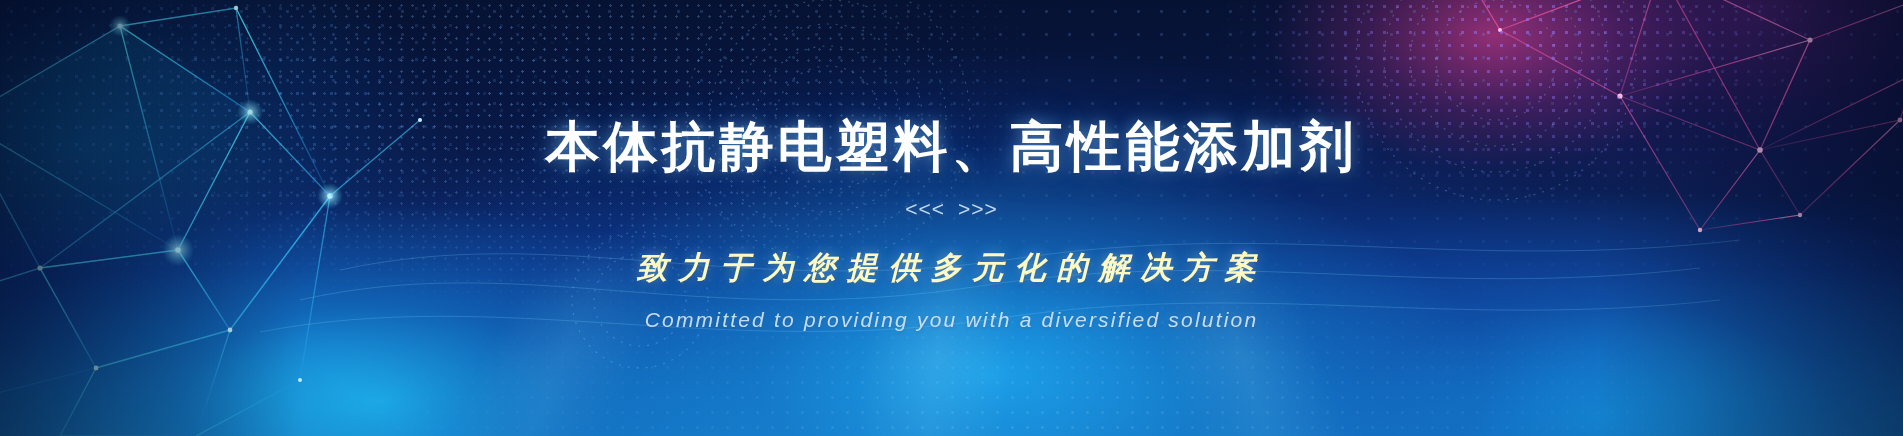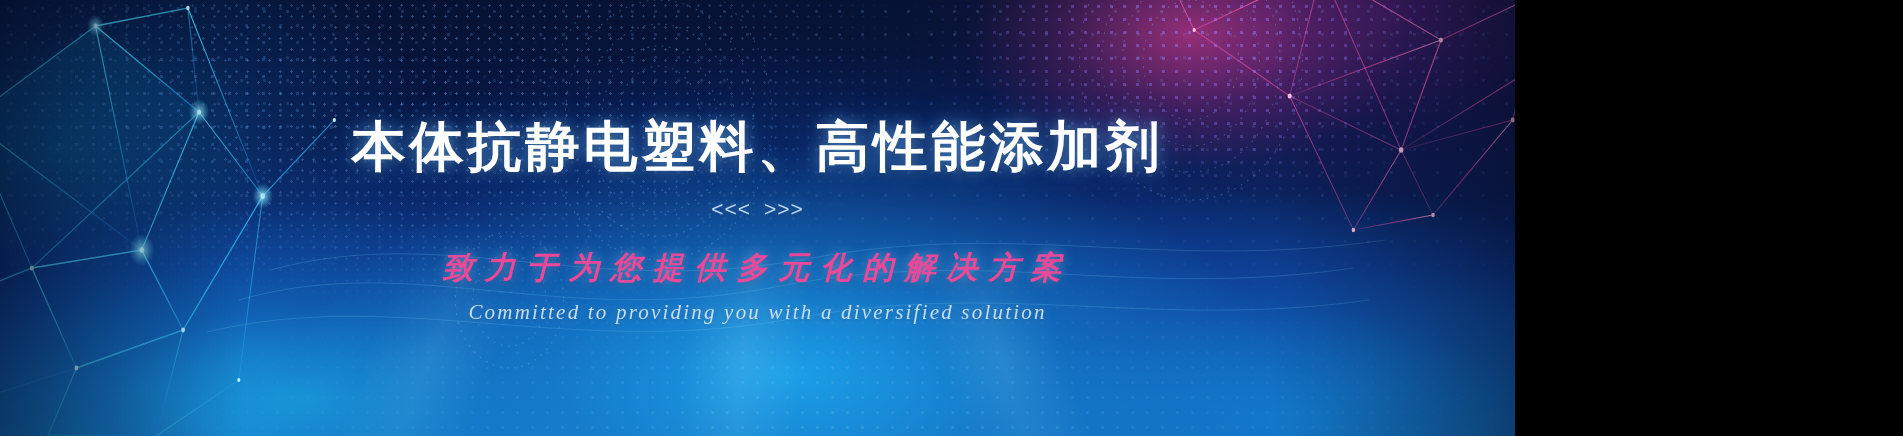--- a/index.html
+++ b/index.html
@@ -2,21 +2,21 @@
 <html><head>
 <meta charset="utf-8">
 <style>
   html, body {
     margin: 0;
     padding: 0;
     background: #000;
   }
   #banner {
     position: relative;
-    width: 1515px;
+    width: 1903px;
     height: 436px;
     overflow: hidden;
     font-family: "Liberation Sans", sans-serif;
     background: #061035;
   }
 
   
   .layer { position: absolute; inset: 0; pointer-events: none; }
 
   .bg-base {
@@ -137,29 +137,29 @@
     letter-spacing: 1px;
     opacity: 0.92;
   }
 
   .script-cn {
     margin-top: 26px;
     font-family: "DejaVu Serif", "Liberation Serif", serif;
     font-style: italic;
     font-size: 31px;
     font-weight: 700;
-    color: #ec4899;
+    color: #fef9c3;
     letter-spacing: 11px;
     white-space: nowrap;
     text-shadow: 0 0 12px rgba(150,215,255,0.60), 0 2px 7px rgba(0,20,60,0.45);
   }
 
   .script-en {
-    margin-top: 11px;
-    font-family: Liberation Serif, serif;
+    margin-top: 19px;
+    font-family: Liberation Sans, sans-serif;
     font-style: italic;
     font-size: 21px;
     font-weight: 400;
     color: #cfe6f8;
     letter-spacing: 2.2px;
     white-space: nowrap;
     opacity: 0.93;
     text-shadow: 0 0 9px rgba(130,200,255,0.45), 0 1px 5px rgba(0,20,60,0.35);
   }
 </style>

